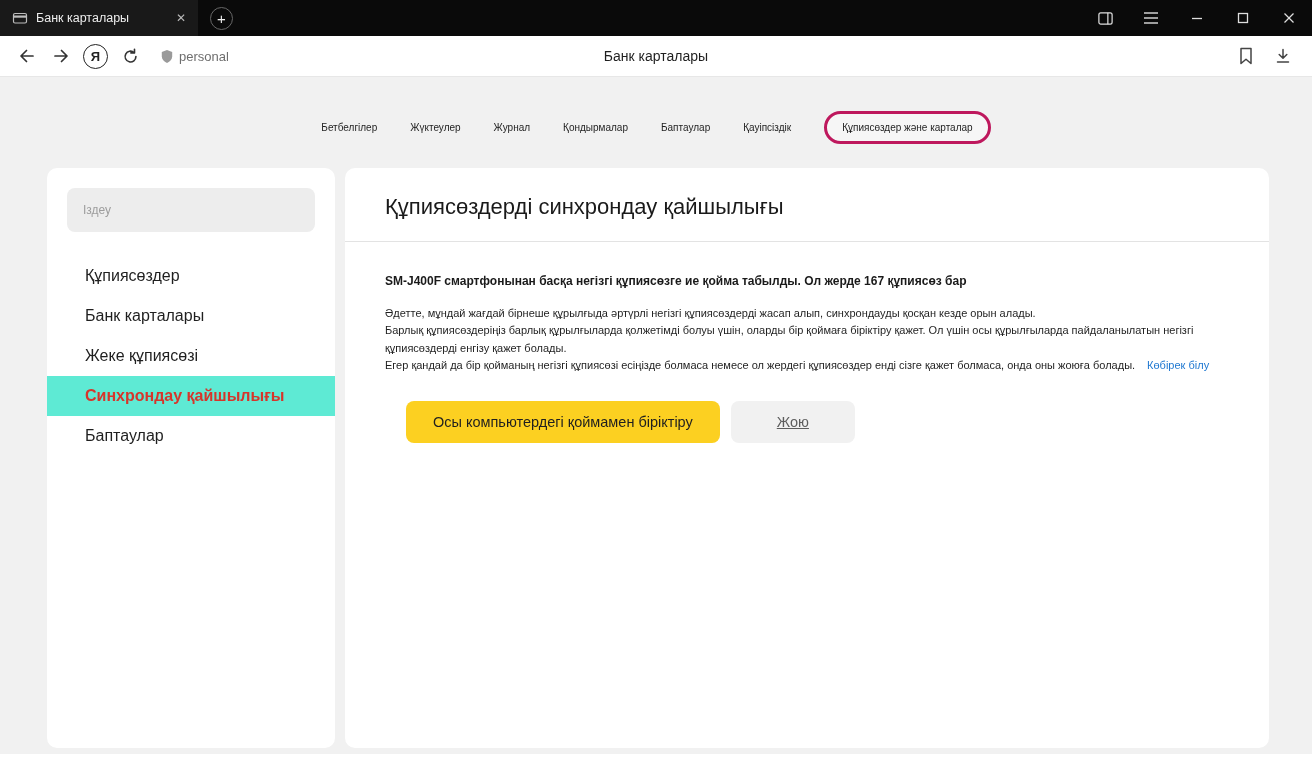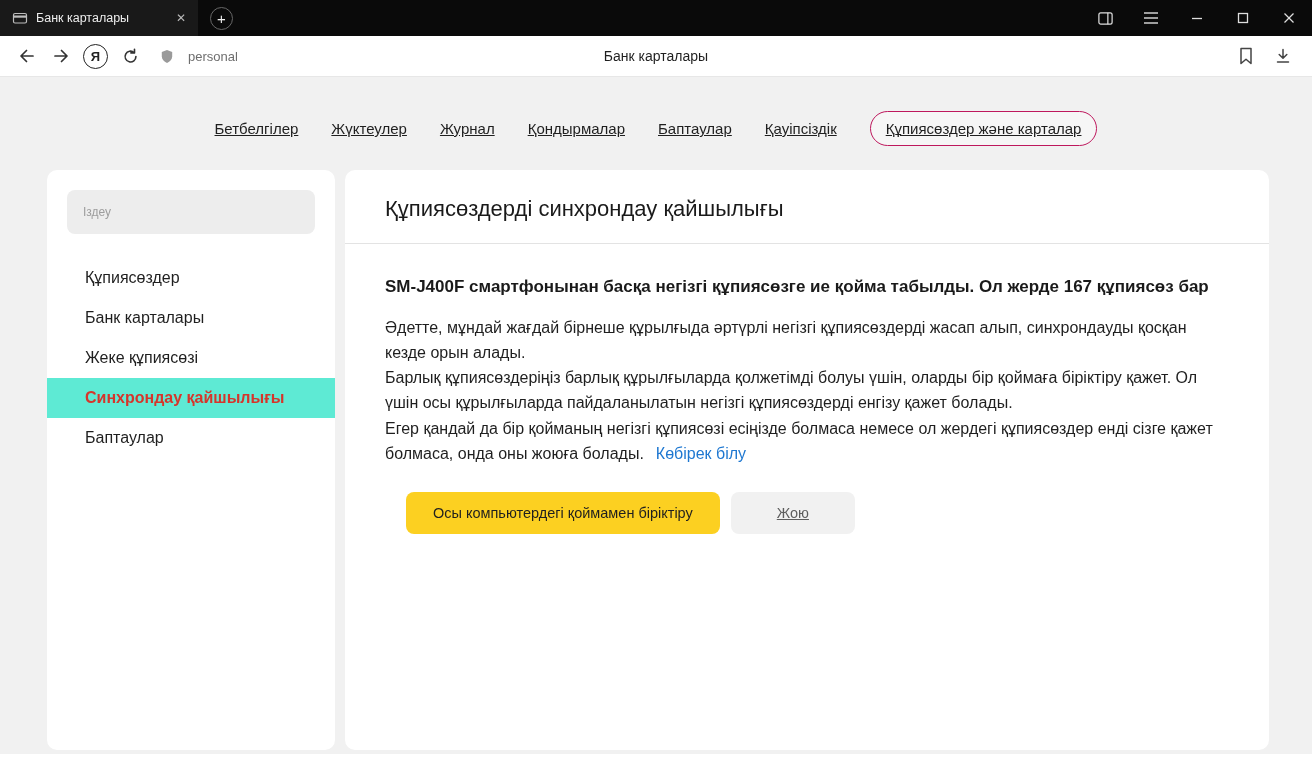--- a/index.html
+++ b/index.html
@@ -13,48 +13,48 @@
   .tab-title { flex:1; color:#ededed; font-size:12.5px; white-space:nowrap; overflow:hidden; }
   .tab-close { width:18px; height:18px; display:flex; align-items:center; justify-content:center; color:#b9b9b9; font-size:12px; border-radius:3px; }
   .newtab-btn { width:23px; height:23px; border:1.5px solid #676767; border-radius:50%; margin-left:12px; display:flex; align-items:center; justify-content:center; color:#efefef; font-size:15px; line-height:1; }
   .titlebar-right { margin-left:auto; display:flex; align-items:center; height:36px; }
   .tb-btn { width:46px; height:36px; display:flex; align-items:center; justify-content:center; }
 
   
   .toolbar { flex:0 0 41px; background:#ffffff; border-bottom:1px solid #e7e7e7; display:flex; align-items:center; padding:0 14px 0 10px; position:relative; }
   .nav-icon { width:34px; height:32px; display:flex; align-items:center; justify-content:center; border-radius:6px; }
   .yandex-badge { width:25px; height:25px; border:1.7px solid #222; border-radius:50%; display:flex; align-items:center; justify-content:center; font-size:13px; font-weight:bold; color:#222; margin:0 5px; }
-  .protect { display:flex; align-items:center; gap:13px; margin-left:12px; }
+  .protect { display:flex; align-items:center; gap:4px; margin-left:12px; }
   .protect-label { color:#6e6e6e; font-size:13px; }
   .page-title { position:absolute; left:50%; transform:translateX(-50%); font-size:14px; color:#1f1f1f; }
   .toolbar-right { margin-left:auto; display:flex; align-items:center; gap:20px; padding-right:6px; }
 
   
   .content { flex:1; background:#f1f1f1; display:flex; flex-direction:column; }
   .nav-tabs { display:flex; justify-content:center; align-items:center; gap:33px; padding-top:34px; }
-  .nav-tab { font-size:15px; color:#1f1f1f; padding:8px 0; white-space:nowrap;text-decoration:underline; }
-  .nav-tab.active { background:#f6f6f6; border:1px solid #be185d; border-radius:19px; padding:8px 15px; }
+  .nav-tab { font-size:10px; color:#1f1f1f; padding:8px 0; white-space:nowrap; }
+  .nav-tab.active { background:#f6f6f6; border:3px solid #be185d; border-radius:19px; padding:8px 15px; }
 
   .cards { display:flex; gap:10px; margin:24px 43px 0 47px; height:580px; }
 
   .sidebar-card { flex:0 0 288px; background:#fff; border-radius:10px; padding-top:16px; overflow:hidden; }
   .search-box { margin:4px 20px 0; height:44px; background:#ededed; border-radius:8px; display:flex; align-items:center; }
   .search-input { border:none; outline:none; background:transparent; width:100%; padding:0 16px; font-size:12px; color:#222; font-family:inherit; }
   .search-input::placeholder { color:#9d9d9d; }
   .side-menu { margin-top:24px; }
   .side-item { height:40px; display:flex; align-items:center; padding-left:38px; font-size:16px; color:#1f1f1f; }
   .side-item.active { background:#5eead4; color:#d6352b;font-weight:bold; }
 
   .main-card { flex:1; background:#fff; border-radius:10px; display:flex; flex-direction:column; overflow:hidden; }
   .main-header { padding:26px 40px 21px; }
   .main-title { font-size:22px; font-weight:400; color:#1a1a1a; }
   .divider { height:1px; background:#e3e3e3; }
   .main-body { padding:30px 40px; }
-  .conflict-heading { font-size:17px; font-weight:700; line-height:1.5; color:#1a1a1a; max-width:840px; margin-bottom:15px; }
-  .para { font-size:16px; line-height:1.58; color:#1f1f1f; max-width:856px; }
+  .conflict-heading { font-size:12px; font-weight:700; line-height:1.5; color:#1a1a1a; max-width:840px; margin-bottom:15px; }
+  .para { font-size:11px; line-height:1.58; color:#1f1f1f; max-width:856px; }
   .learn-more { color:#1f78d1; text-decoration:none; margin-left:12px; }
   .actions { display:flex; gap:11px; margin-top:26px; }
   .btn { height:42px; border:none; border-radius:8px; font-size:14.5px; font-family:inherit; cursor:pointer; white-space:nowrap; }
   .btn-primary { background:#fcd021; color:#1f1f1f; padding:0 27px;margin-left:21px; }
   .btn-secondary { background:#f1f1f1; color:#5d5d5d; padding:0 46px;text-decoration:underline; }
 
   .footer-strip { flex:0 0 8px; background:#ffffff; }
 </style>
 </head>
 <body>

